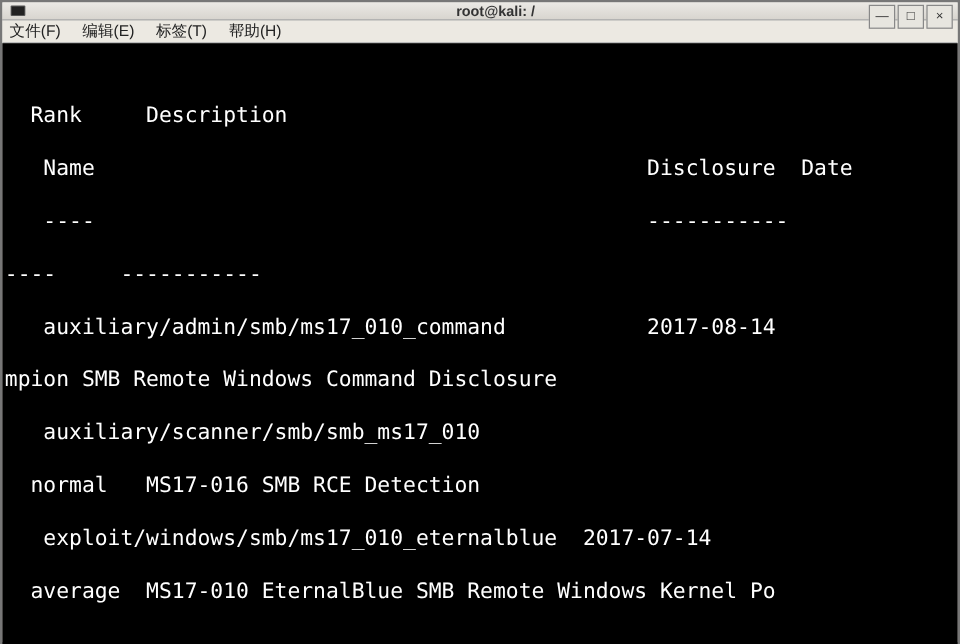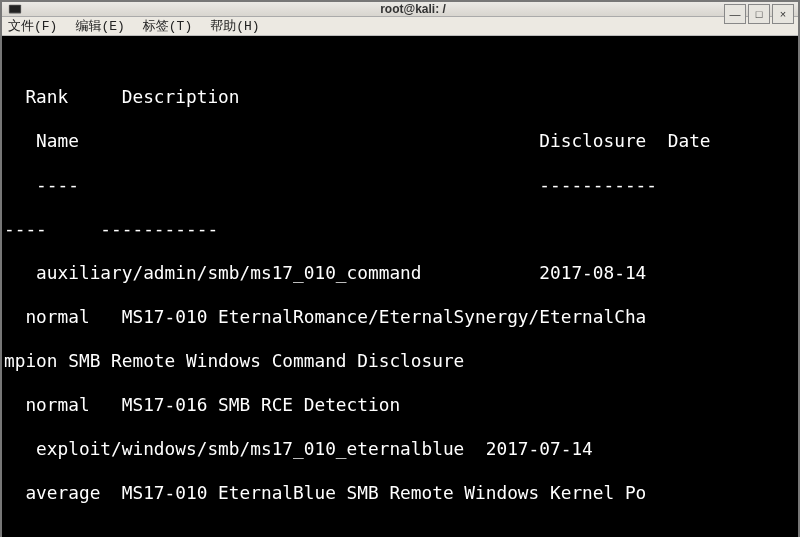--- a/index.html
+++ b/index.html
@@ -3,21 +3,21 @@
 <meta charset="utf-8">
 <style>
   html,body{margin:0;padding:0;width:800px;height:537px;background:#dcdad5;font-family:Arial,sans-serif;overflow:hidden;position:relative;}
   .window{width:800px;height:537px;border:2px solid #777;box-sizing:border-box;display:flex;flex-direction:column;}
   .titlebar{height:24px;background:linear-gradient(#ebe9e5,#d8d5cf);border-bottom:1px solid #aaa;display:flex;align-items:center;position:relative;font-size:12px;color:#333;}
   .title-left{width:26px;display:flex;align-items:center;justify-content:center;}
   .title-left svg{width:14px;height:14px;}
   .title-center{flex:1;text-align:center;font-weight:bold;color:#333;}
   .win-buttons{position:absolute;right:4px;top:2px;display:flex;gap:2px;}
   .win-btn{width:20px;height:18px;border:1px solid #888;background:#e7e5df;display:flex;align-items:center;justify-content:center;font-size:11px;cursor:pointer;}
-  .menubar{height:24px;background:#ece9e2;border-bottom:1px solid #bbb;display:flex;align-items:flex-start;font-size:13px;color:#222;padding-left:6px;font-family:Liberation Mono, monospace;}
+  .menubar{height:24px;background:#ece9e2;border-bottom:1px solid #bbb;display:flex;align-items:flex-start;font-size:13px;color:#222;padding-left:6px;}
   .menubar span{margin-right:18px;cursor:pointer;}
   .terminal{flex:1;background:#000;color:#fff;font-family:"DejaVu Sans Mono","Liberation Mono",monospace;font-size:17.8px;line-height:22px;padding:6px 2px 0 2px;position:relative;white-space:pre;letter-spacing:0;}
   .terminal .line{display:block;}
 </style>
 </head>
 <body>
 
 <div class="window">
 
   <div class="titlebar">
@@ -42,22 +42,22 @@
     <span>帮助(H)</span>
   </div>
 
   <div class="terminal">
 <span class="line"></span>
 <span class="line">  Rank     Description</span>
 <span class="line">   Name                                           Disclosure  Date</span>
 <span class="line">   ----                                           -----------</span>
 <span class="line">----     -----------</span>
 <span class="line">   auxiliary/admin/smb/ms17_010_command           2017-08-14</span>
-<span class="line">  normal   MS17-010 EternalRomance/EternalSynergy/EternalCha</span>
 <span class="line">mpion SMB Remote Windows Command Disclosure</span>
+<span class="line">   auxiliary/scanner/smb/smb_ms17_010</span>
 <span class="line">  normal   MS17-016 SMB RCE Detection</span>
 <span class="line">   exploit/windows/smb/ms17_010_eternalblue  2017-07-14</span>
 <span class="line">  average  MS17-010 EternalBlue SMB Remote Windows Kernel Po</span>
 
 
 
 
 <span class="line"></span>
 <span class="line"></span>
 

